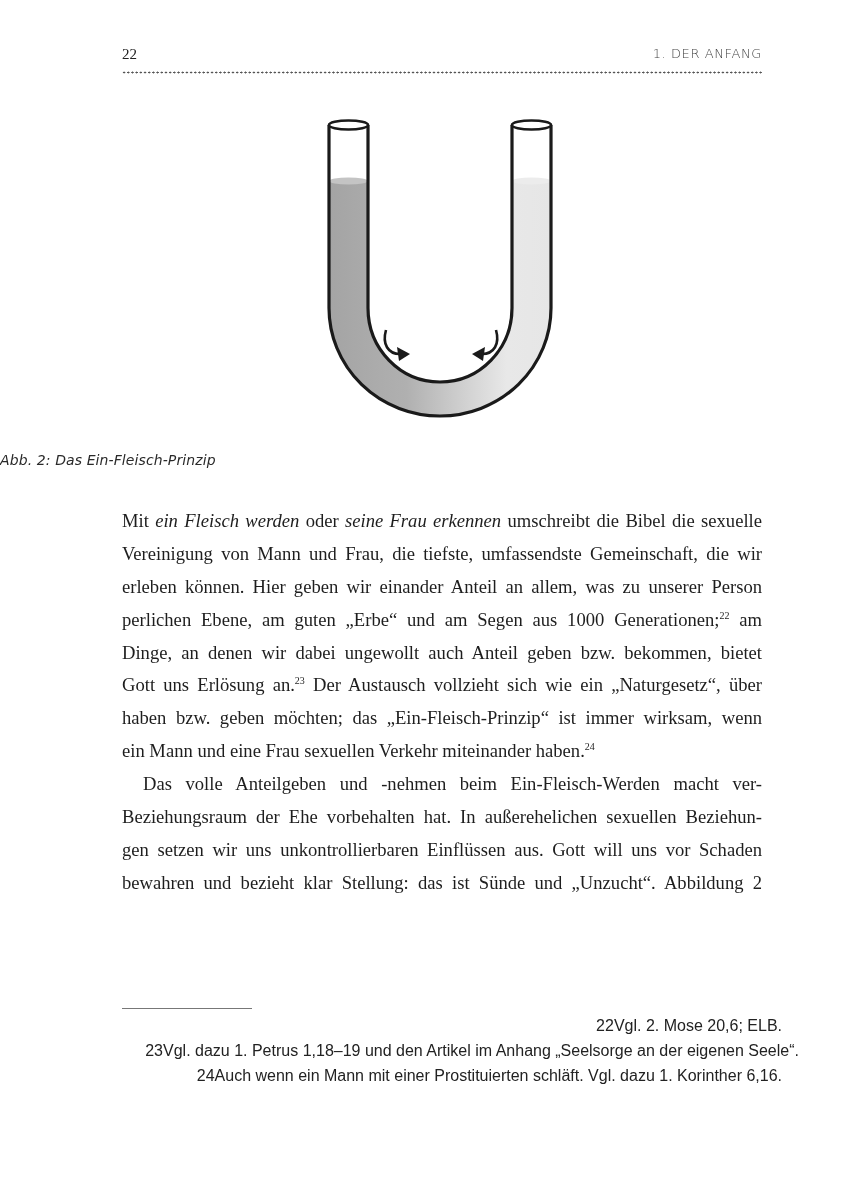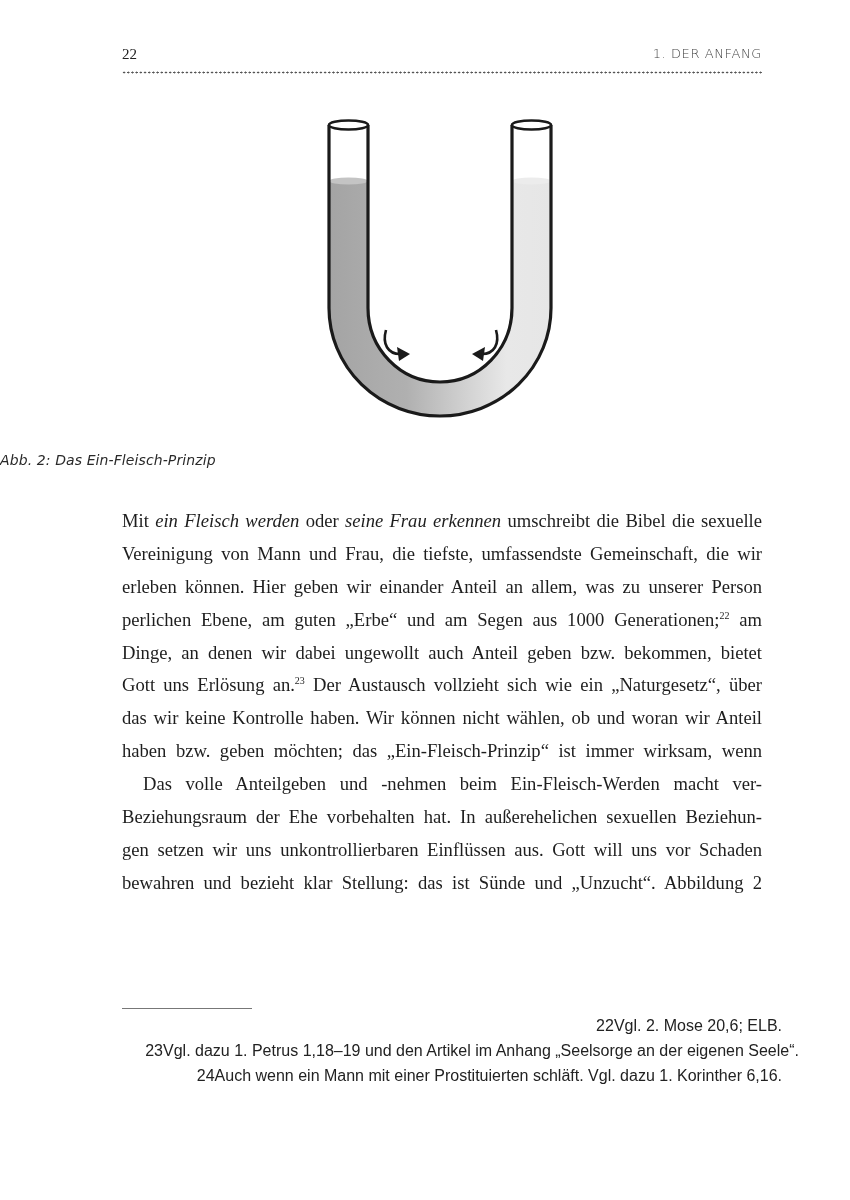--- a/index.html
+++ b/index.html
@@ -87,22 +87,22 @@
 
   <div class="caption">Abb. 2: Das Ein-Fleisch-Prinzip</div>
 
   <div class="body-text">
     <span class="line"><span>Mit </span><i>ein Fleisch werden</i><span> oder </span><i>seine Frau erkennen</i><span> umschreibt die Bibel die sexuelle</span></span>
     <span class="line">Vereinigung von Mann und Frau, die tiefste, umfassendste Gemeinschaft, die wir</span>
     <span class="line">erleben können. Hier geben wir einander Anteil an allem, was zu unserer Person</span>
     <span class="line"><span>perlichen Ebene, am guten „Erbe“ und am Segen aus 1000 Generationen;</span><sup>22</sup><span> am</span></span>
     <span class="line">Dinge, an denen wir dabei ungewollt auch Anteil geben bzw. bekommen, bietet</span>
     <span class="line"><span>Gott uns Erlösung an.</span><sup>23</sup><span> Der Austausch vollzieht sich wie ein „Naturgesetz“, über</span></span>
-    <span class="line">das wir keine Kontrolle haben. Wir können nicht wählen, ob und woran wir Anteil</span>
     <span class="line">haben bzw. geben möchten; das „Ein-Fleisch-Prinzip“ ist immer wirksam, wenn</span>
+    <span class="line last"><span>ein Mann und eine Frau sexuellen Verkehr miteinander haben.</span><sup>24</sup></span>
 
     <span class="line indent">Das volle Anteilgeben und -nehmen beim Ein-Fleisch-Werden macht ver-</span>
     <span class="line">Beziehungsraum der Ehe vorbehalten hat. In außerehelichen sexuellen Beziehun-</span>
     <span class="line">gen setzen wir uns unkontrollierbaren Einflüssen aus. Gott will uns vor Schaden</span>
     <span class="line">bewahren und bezieht klar Stellung: das ist Sünde und „Unzucht“. Abbildung 2</span>
   </div>
 
   <div class="fn-rule"></div>
 
   <div class="footnotes">

